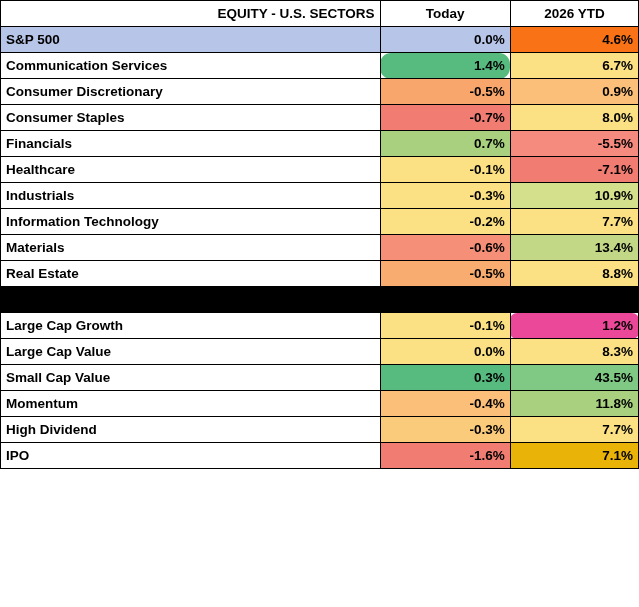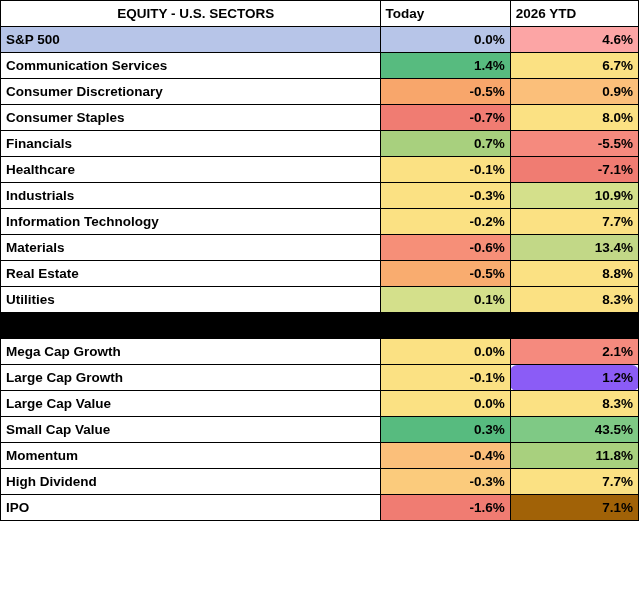--- a/index.html
+++ b/index.html
@@ -35,24 +35,24 @@
   td.label {
     text-align: left;
     background: #ffffff;
     margin-top: 28px;
   }
   td.num {
     text-align: right;
   }
   td.header {
     background: #ffffff;
-    text-align: left;
+    text-align: center;
   }
   td.header.left {
-    text-align: center;
+    text-align: right;
     padding-left: 16px;
   }
   tr.spacer td {
     background: #000000;
     border: 1px solid #000000;
     height: 25px;
   }
   tr.benchmark td.label,
   tr.benchmark td.num {
     background: #b7c5e8;
@@ -69,25 +69,25 @@
   </colgroup>
   <tbody>
     <tr>
       <td class="header left">EQUITY - U.S. SECTORS</td>
       <td class="header">Today</td>
       <td class="header">2026 YTD</td>
     </tr>
   <tr class="benchmark">
         <td class="label" style="background: rgb(183, 197, 232);">S&amp;P 500</td>
         <td class="num" style="background: rgb(183, 197, 232);">0.0%</td>
-        <td class="num" style="background: #fca5a5;">4.6%</td>
+        <td class="num" style="background: #f97316;">4.6%</td>
       </tr>
       <tr>
         <td class="label">Communication Services</td>
-        <td class="num" style="background: rgb(87, 187, 127);">1.4%</td>
+        <td class="num" style="background: rgb(87, 187, 127); border-radius: 11px;">1.4%</td>
         <td class="num" style="background: rgb(251, 225, 131);">6.7%</td>
       </tr>
       <tr>
         <td class="label">Consumer Discretionary</td>
         <td class="num" style="background: rgb(248, 166, 107);">-0.5%</td>
         <td class="num" style="background: rgb(251, 191, 122);">0.9%</td>
       </tr>
       <tr>
         <td class="label">Consumer Staples</td>
         <td class="num" style="background: rgb(240, 124, 114);">-0.7%</td>
@@ -116,37 +116,27 @@
       <tr>
         <td class="label">Materials</td>
         <td class="num" style="background: rgb(246, 143, 120);">-0.6%</td>
         <td class="num" style="background: rgb(194, 216, 135);">13.4%</td>
       </tr>
       <tr>
         <td class="label">Real Estate</td>
         <td class="num" style="background: rgb(249, 172, 111);">-0.5%</td>
         <td class="num" style="background: rgb(251, 225, 131);">8.8%</td>
       </tr>
-      <tr>
-        <td class="label">Utilities</td>
-        <td class="num" style="background: rgb(212, 224, 139);">0.1%</td>
-        <td class="num" style="background: rgb(251, 225, 131);">8.3%</td>
-      </tr>
       <tr class="spacer">
         <td colspan="3"></td>
       </tr>
       <tr>
-        <td class="label">Mega Cap Growth</td>
-        <td class="num" style="background: rgb(251, 225, 131);">0.0%</td>
-        <td class="num" style="background: rgb(245, 138, 126);">2.1%</td>
-      </tr>
-      <tr>
         <td class="label">Large Cap Growth</td>
         <td class="num" style="background: rgb(251, 225, 131);">-0.1%</td>
-        <td class="num" style="background: #8b5cf6; border-radius: 7px;">1.2%</td>
+        <td class="num" style="background: #ec4899; border-radius: 7px;">1.2%</td>
       </tr>
       <tr>
         <td class="label">Large Cap Value</td>
         <td class="num" style="background: rgb(251, 225, 131);">0.0%</td>
         <td class="num" style="background: rgb(251, 225, 131);">8.3%</td>
       </tr>
       <tr>
         <td class="label">Small Cap Value</td>
         <td class="num" style="background: rgb(87, 187, 127);">0.3%</td>
         <td class="num" style="background: rgb(127, 201, 133);">43.5%</td>
@@ -157,16 +147,16 @@
         <td class="num" style="background: rgb(168, 208, 126);">11.8%</td>
       </tr>
       <tr>
         <td class="label">High Dividend</td>
         <td class="num" style="background: rgb(251, 203, 124);">-0.3%</td>
         <td class="num" style="background: rgb(251, 225, 131);">7.7%</td>
       </tr>
       <tr>
         <td class="label">IPO</td>
         <td class="num" style="background: rgb(240, 124, 114);">-1.6%</td>
-        <td class="num" style="background: #a16207;">7.1%</td>
+        <td class="num" style="background: #eab308;">7.1%</td>
       </tr>
     </tbody>
 </table>
 
 </body></html>

